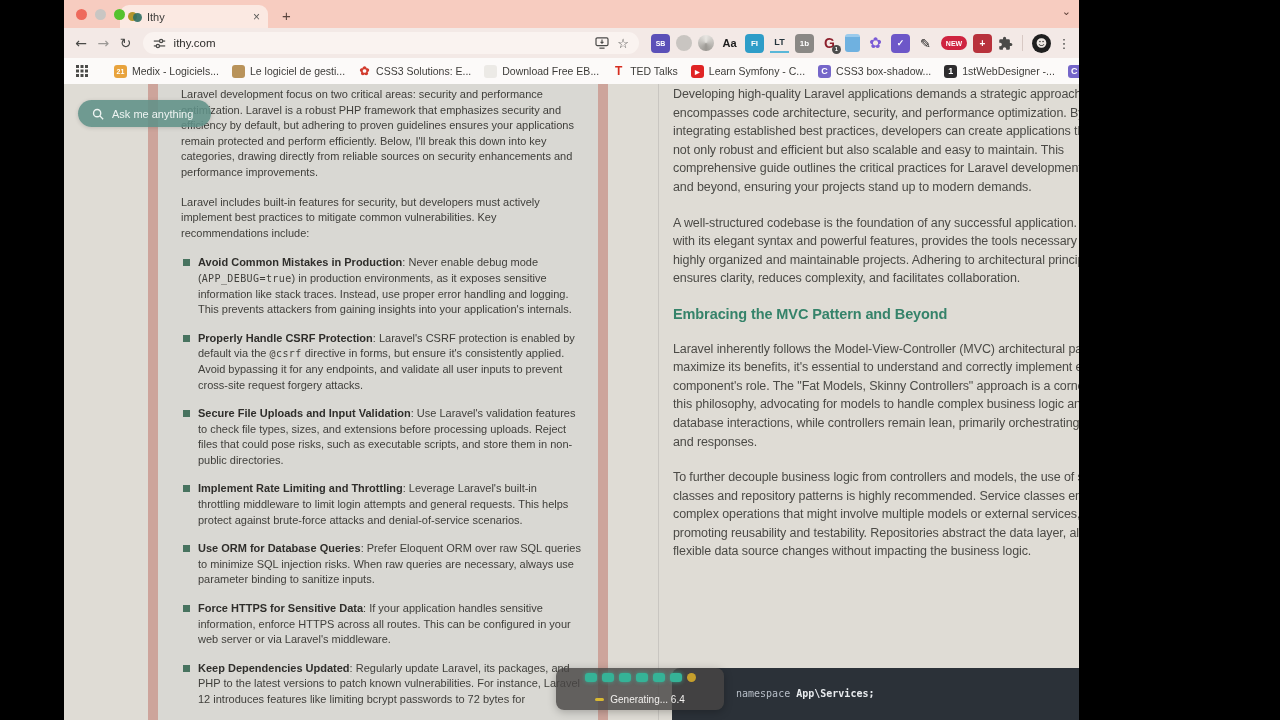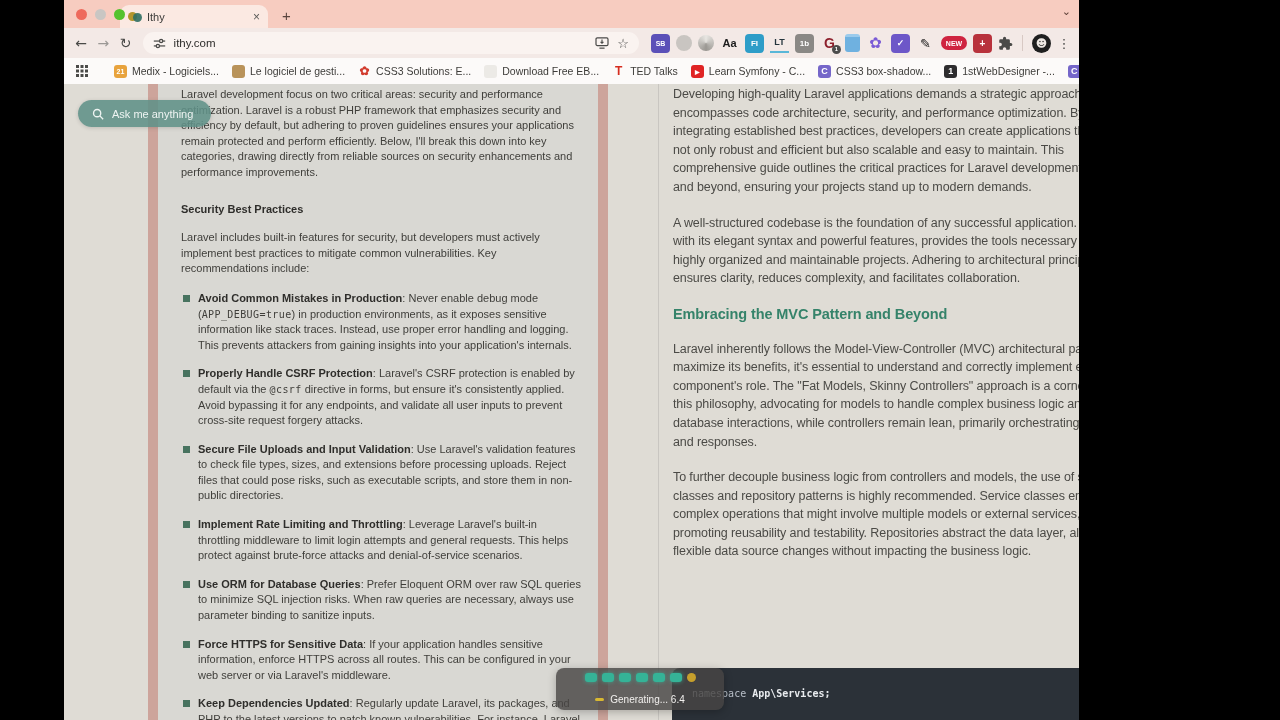--- a/index.html
+++ b/index.html
@@ -79,21 +79,21 @@
 
   .right-col { position:absolute; left:609px; top:0; width:463px; color:#4b4a46; font-size:12.5px; line-height:18.6px; letter-spacing:-.1px; }
   .right-col p { margin:1px 0 17px; }
   .art-h2 { font-size:19px; font-weight:bold; color:#bf9b2b; margin:8px 0 20px; padding-left:12px; border-left:4px solid #4e4d49; letter-spacing:0; }
   .art-h3 { font-size:14.5px; font-weight:bold; color:#35836a; margin:0 0 16px; }
   .art-h4 { font-size:12.5px; font-weight:bold; color:#454440; margin:0 0 16px; }
 
   
   .code-block { position:absolute; left:608px; top:584px; width:463px; height:60px; background:#2b3138; border-radius:8px 8px 0 0; padding:19px 14px 0 20px; font-family:"DejaVu Sans Mono",monospace; font-size:10px; line-height:14px; }
   .code-comment { color:#848e99; }
-  .code-kw { color:#b8bfc8; }
+  .code-kw { color:#b8bfc8;margin-left:44px; }
   .code-rest { color:#e8ebee; font-weight:bold; }
   .copy-btn { position:absolute; right:10px; top:7px; width:18px; height:18px; border:1px solid #727c86; border-radius:4px; display:flex; align-items:center; justify-content:center; }
 
   
   .toast { position:absolute; left:492px; top:584px; width:168px; height:42px; background:rgba(72,70,68,.82); border-radius:8px; box-shadow:0 2px 8px rgba(0,0,0,.25); display:flex; flex-direction:column; align-items:center; justify-content:center; gap:12px; }
   .dots { display:flex; align-items:center; gap:5px; }
   .dot { width:12px; height:9px; border-radius:3px; background:#35b397; box-shadow:0 0 4px rgba(53,179,151,.8); }
   .dot.gold { width:9px; height:9px; border-radius:50%; background:#c69f2c; box-shadow:none; }
   .toast-line { display:flex; align-items:center; gap:6px; font-size:10px; color:#f2f0ee; }
   .gold-dash { width:9px; height:3px; border-radius:2px; background:#d8b832; }
@@ -249,21 +249,20 @@
       <span class="chev2">»</span>
       <span class="vline"></span>
 
     </span>
   </div>
 
   <div class="content">
 
     <div class="left-panel">
       <p>Laravel development focus on two critical areas: security and performance optimization. Laravel is a robust PHP framework that emphasizes security and efficiency by default, but adhering to proven guidelines ensures your applications remain protected and perform efficiently. Below, I'll break this down into key categories, drawing directly from reliable sources on security enhancements and performance improvements.</p>
-      <div class="lp-h">Security Best Practices</div>
       <p>Laravel includes built-in features for security, but developers must actively implement best practices to mitigate common vulnerabilities. Key recommendations include:</p>
       <ul class="lp-list">
         <li><span class="bullet-sq"></span><span class="b-label">Avoid Common Mistakes in Production</span><span>: Never enable debug mode (</span><code class="inline-code">APP_DEBUG=true</code><span>) in production environments, as it exposes sensitive information like stack traces. Instead, use proper error handling and logging. This prevents attackers from gaining insights into your application's internals.</span></li>
         <li><span class="bullet-sq"></span><span class="b-label">Properly Handle CSRF Protection</span><span>: Laravel's CSRF protection is enabled by default via the </span><code class="inline-code">@csrf</code><span> directive in forms, but ensure it's consistently applied. Avoid bypassing it for any endpoints, and validate all user inputs to prevent cross-site request forgery attacks.</span></li>
         <li><span class="bullet-sq"></span><span class="b-label">Secure File Uploads and Input Validation</span><span>: Use Laravel's validation features to check file types, sizes, and extensions before processing uploads. Reject files that could pose risks, such as executable scripts, and store them in non-public directories.</span></li>
         <li><span class="bullet-sq"></span><span class="b-label">Implement Rate Limiting and Throttling</span><span>: Leverage Laravel's built-in throttling middleware to limit login attempts and general requests. This helps protect against brute-force attacks and denial-of-service scenarios.</span></li>
         <li><span class="bullet-sq"></span><span class="b-label">Use ORM for Database Queries</span><span>: Prefer Eloquent ORM over raw SQL queries to minimize SQL injection risks. When raw queries are necessary, always use parameter binding to sanitize inputs.</span></li>
         <li><span class="bullet-sq"></span><span class="b-label">Force HTTPS for Sensitive Data</span><span>: If your application handles sensitive information, enforce HTTPS across all routes. This can be configured in your web server or via Laravel's middleware.</span></li>
         <li><span class="bullet-sq"></span><span class="b-label">Keep Dependencies Updated</span><span>: Regularly update Laravel, its packages, and PHP to the latest versions to patch known vulnerabilities. For instance, Laravel 12 introduces features like limiting bcrypt passwords to 72 bytes for</span></li>
       </ul>

